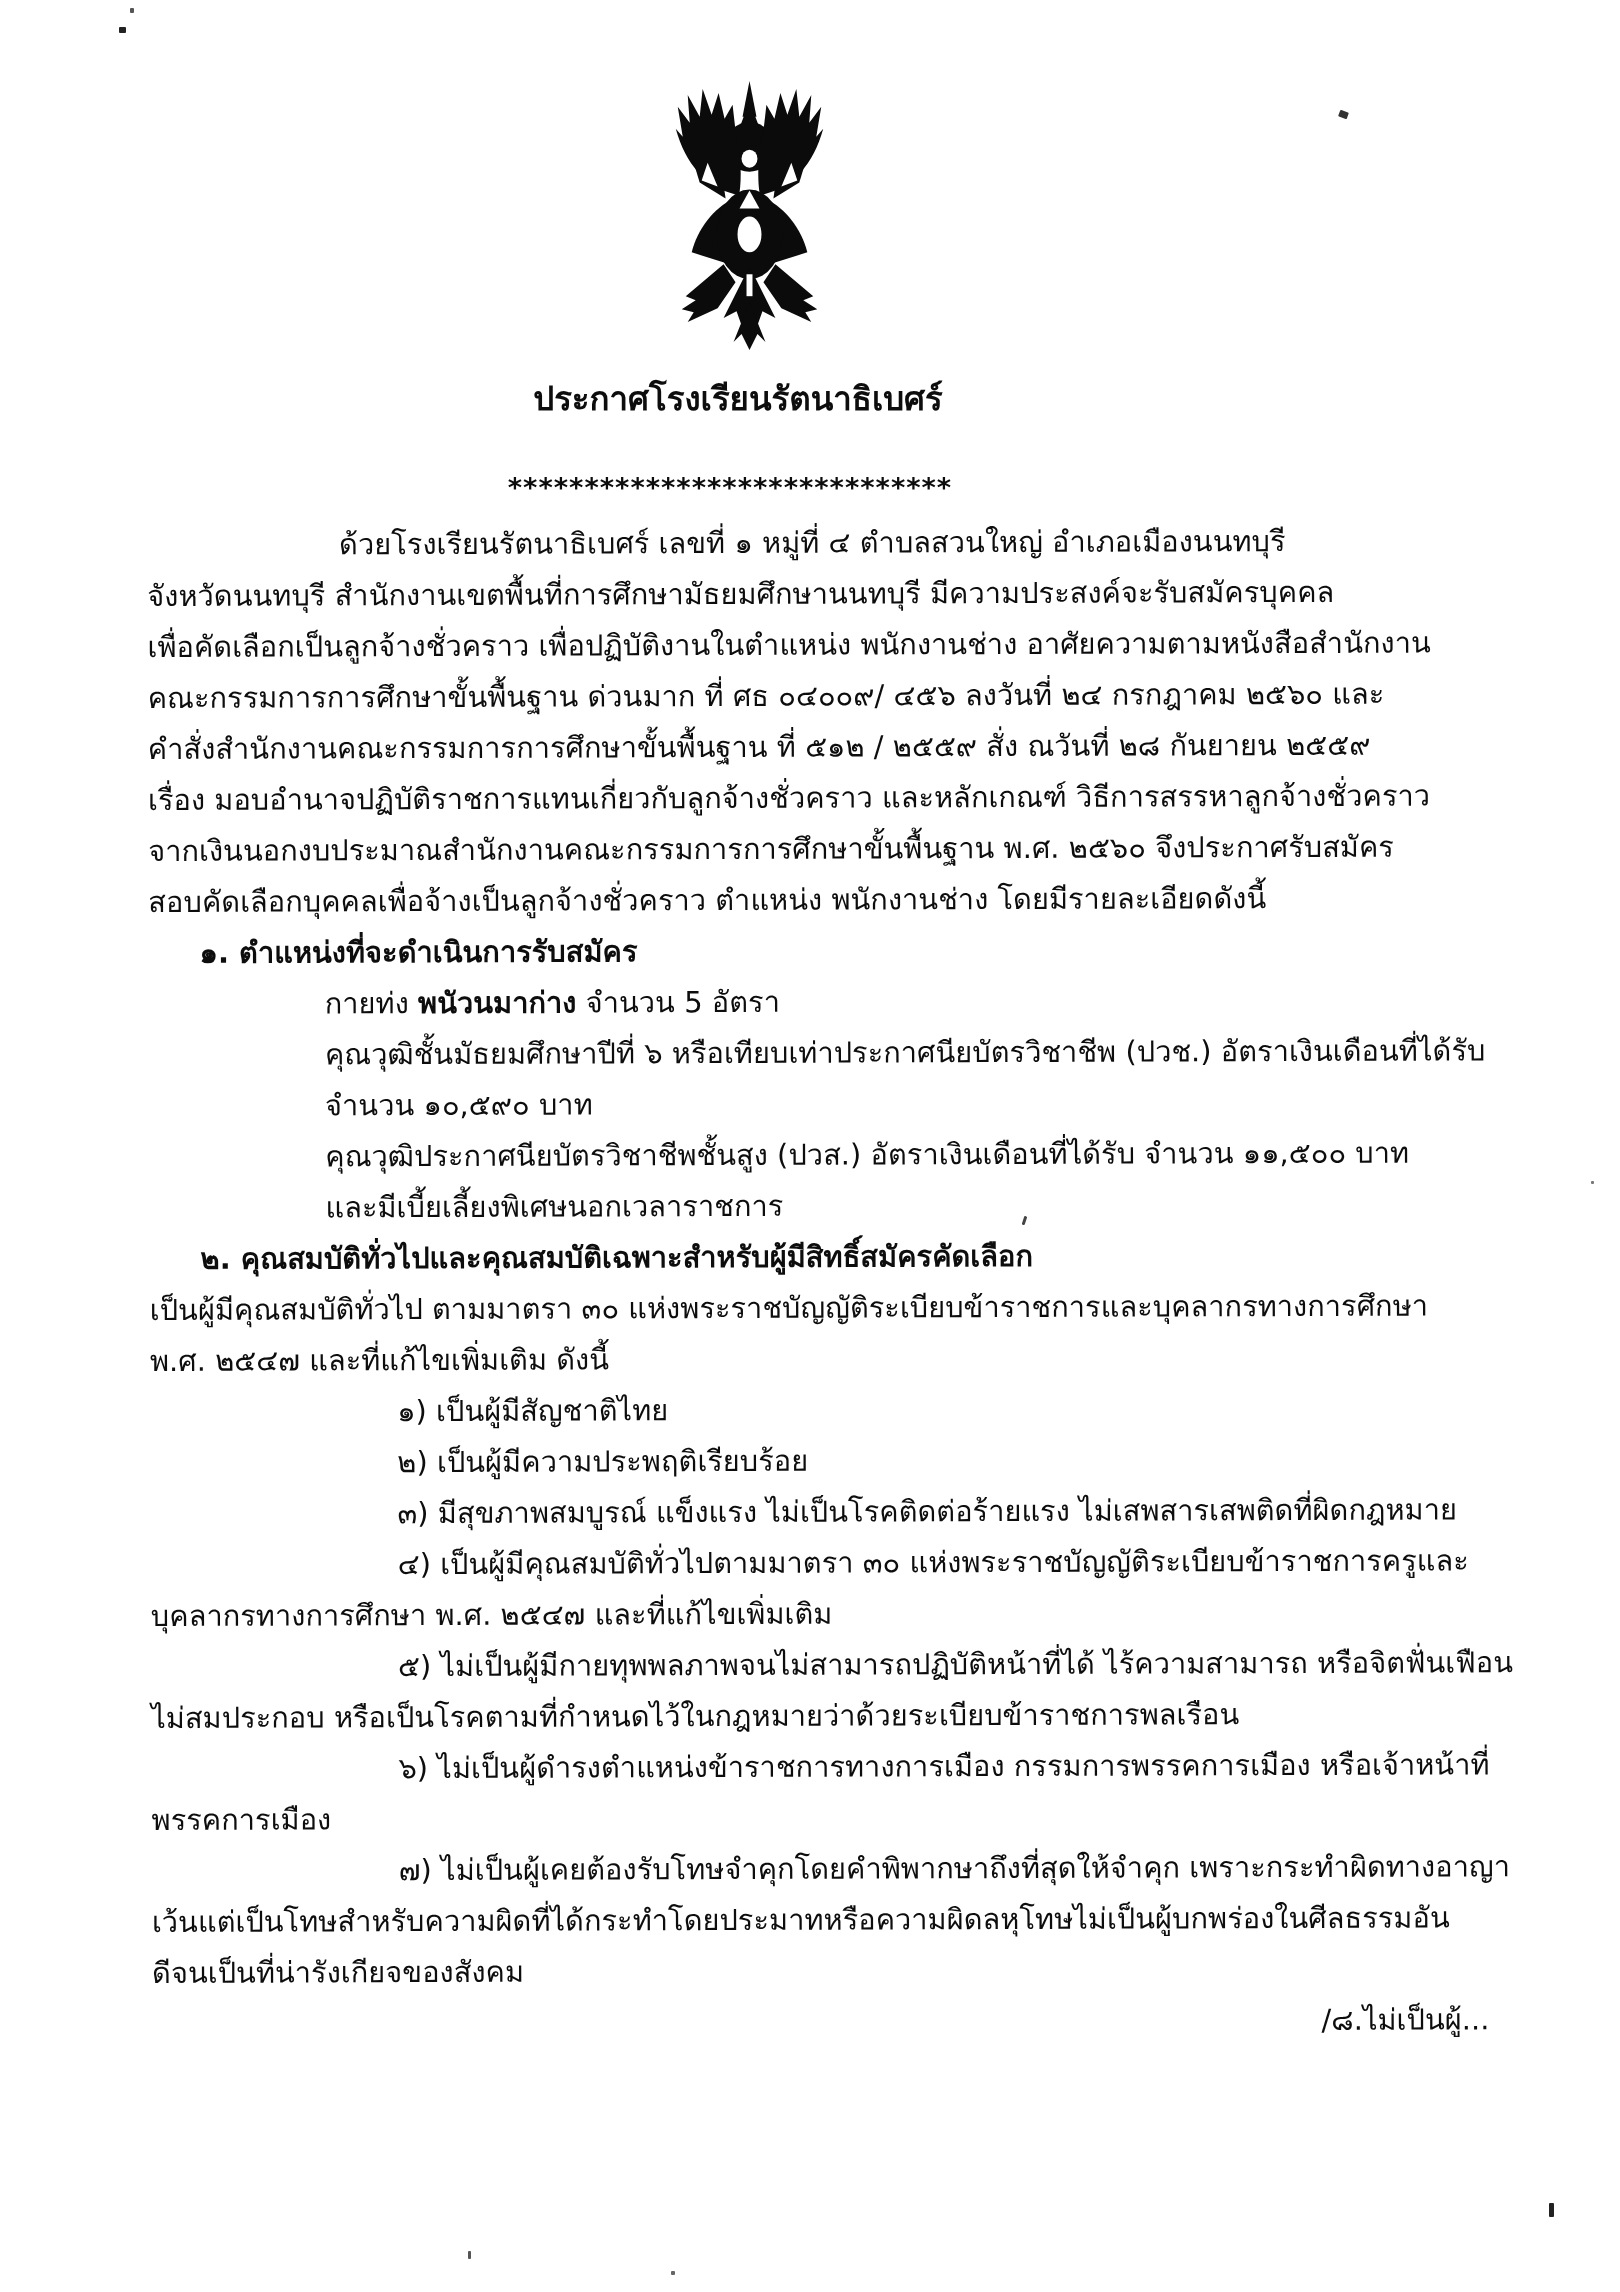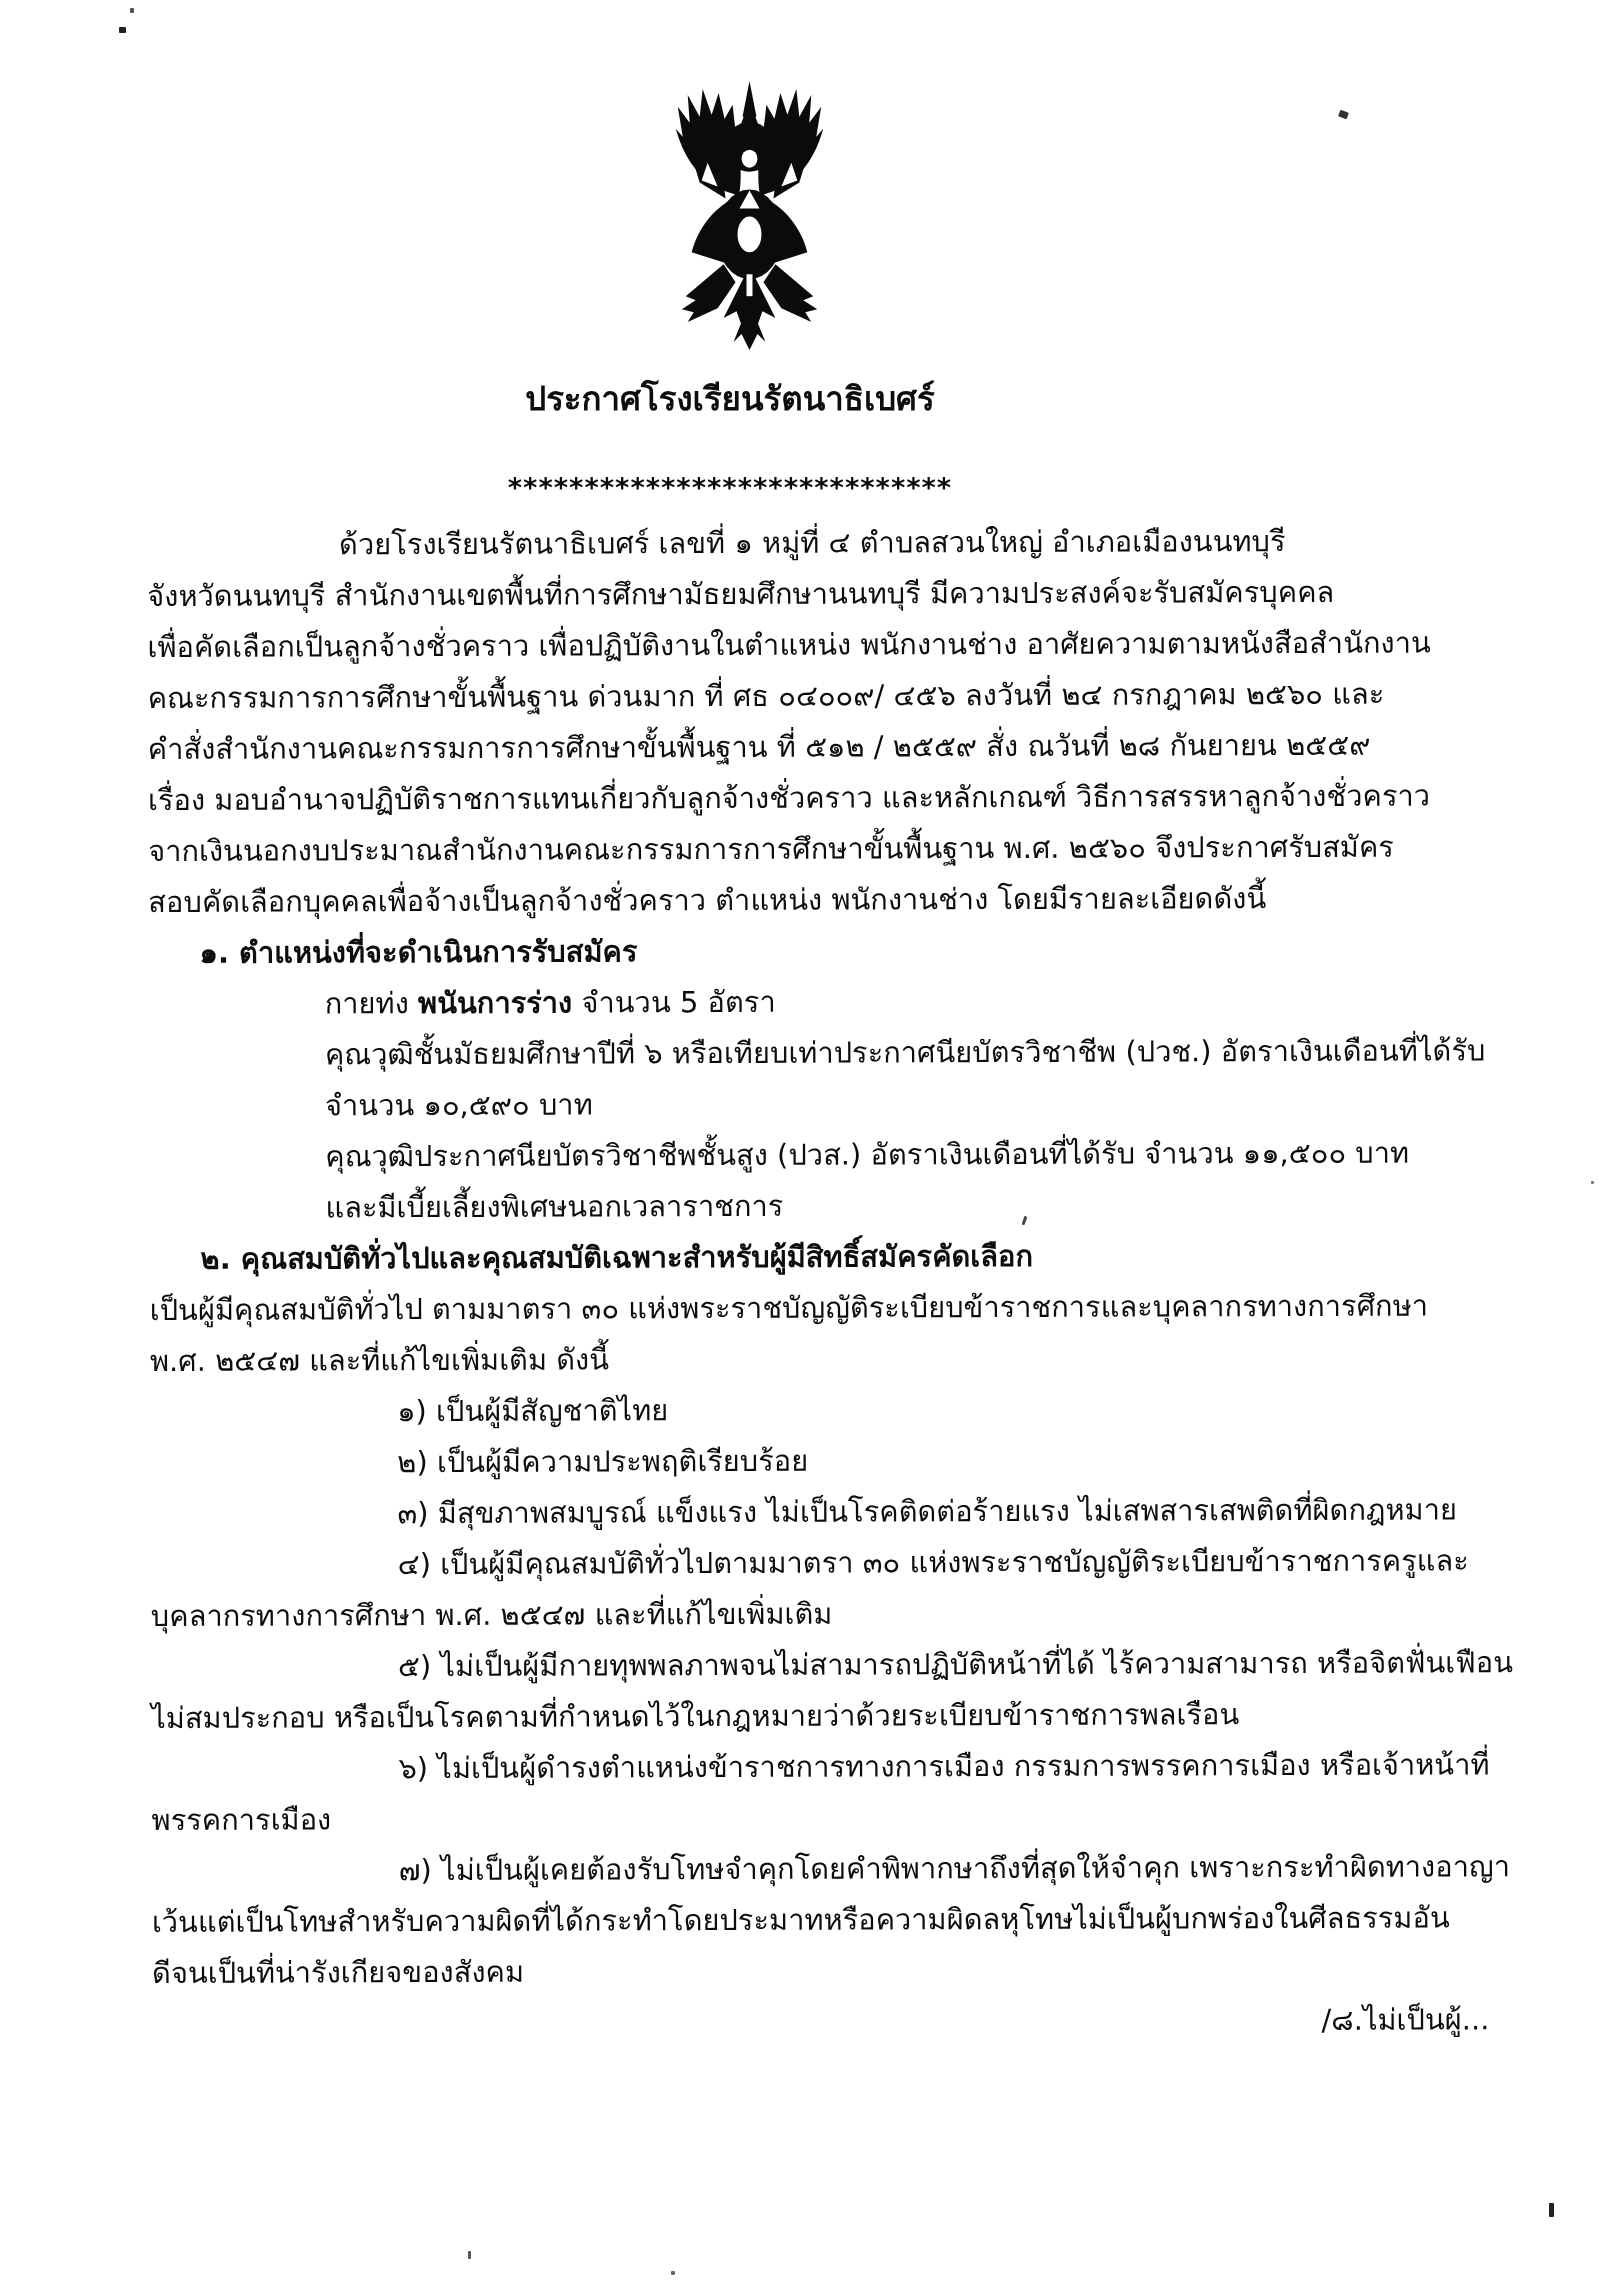--- a/index.html
+++ b/index.html
@@ -6,21 +6,21 @@
   .sheet{
     position:relative;
     width:1620px;height:2293px;
     background:#ffffff;
     overflow:hidden;
     font-family:"DejaVu Sans", sans-serif;
     color:#0d0d0d;
   }
   .emblem{position:absolute;left:629px;top:67px;width:241px;height:284px;}
   .hdr{position:absolute;left:0;width:1460px;text-align:center;font-weight:bold;}
-  .title1{top:372px;font-size:33px;}
+  .title1{top:372px;font-size:33px;margin-left:8px;}
   .title2{top:423px;font-size:33px;}
   .stars{top:472px;font-size:27.4px;font-weight:bold;letter-spacing:1px;}
   .body{
     position:absolute;left:147px;top:520px;width:1343px;
     font-size:29px;line-height:51px;
     transform:rotate(-0.2deg);
     transform-origin:0 0;
   }
   .ln{white-space:nowrap;}
   .indent-first{padding-left:192px;}
@@ -91,21 +91,21 @@
     <div class="ln indent-first">ด้วยโรงเรียนรัตนาธิเบศร์ เลขที่ ๑ หมู่ที่ ๔ ตำบลสวนใหญ่ อำเภอเมืองนนทบุรี</div>
     <div class="ln">จังหวัดนนทบุรี สำนักงานเขตพื้นที่การศึกษามัธยมศึกษานนทบุรี มีความประสงค์จะรับสมัครบุคคล</div>
     <div class="ln">เพื่อคัดเลือกเป็นลูกจ้างชั่วคราว เพื่อปฏิบัติงานในตำแหน่ง พนักงานช่าง อาศัยความตามหนังสือสำนักงาน</div>
     <div class="ln">คณะกรรมการการศึกษาขั้นพื้นฐาน ด่วนมาก ที่ ศธ ๐๔๐๐๙/ ๔๕๖ ลงวันที่ ๒๔ กรกฎาคม ๒๕๖๐ และ</div>
     <div class="ln">คำสั่งสำนักงานคณะกรรมการการศึกษาขั้นพื้นฐาน ที่ ๕๑๒ / ๒๕๕๙ สั่ง ณวันที่ ๒๘ กันยายน ๒๕๕๙</div>
     <div class="ln">เรื่อง มอบอำนาจปฏิบัติราชการแทนเกี่ยวกับลูกจ้างชั่วคราว และหลักเกณฑ์ วิธีการสรรหาลูกจ้างชั่วคราว</div>
     <div class="ln">จากเงินนอกงบประมาณสำนักงานคณะกรรมการการศึกษาขั้นพื้นฐาน พ.ศ. ๒๕๖๐ จึงประกาศรับสมัคร</div>
     <div class="ln">สอบคัดเลือกบุคคลเพื่อจ้างเป็นลูกจ้างชั่วคราว ตำแหน่ง พนักงานช่าง โดยมีรายละเอียดดังนี้</div>
 
     <div class="ln heading">๑. ตำแหน่งที่จะดำเนินการรับสมัคร</div>
-    <div class="ln sub"><span>กายท่ง </span><span class="bold">พนันการร่าง</span><span> จำนวน 5 อัตรา</span></div>
+    <div class="ln sub"><span>กายท่ง </span><span class="bold">พนัวนมาก่าง</span><span> จำนวน 5 อัตรา</span></div>
     <div class="ln sub">คุณวุฒิชั้นมัธยมศึกษาปีที่ ๖ หรือเทียบเท่าประกาศนียบัตรวิชาชีพ (ปวช.) อัตราเงินเดือนที่ได้รับ</div>
     <div class="ln sub">จำนวน ๑๐,๕๙๐ บาท</div>
     <div class="ln sub">คุณวุฒิประกาศนียบัตรวิชาชีพชั้นสูง (ปวส.) อัตราเงินเดือนที่ได้รับ จำนวน ๑๑,๕๐๐ บาท</div>
     <div class="ln sub">และมีเบี้ยเลี้ยงพิเศษนอกเวลาราชการ</div>
 
     <div class="ln heading">๒. คุณสมบัติทั่วไปและคุณสมบัติเฉพาะสำหรับผู้มีสิทธิ์สมัครคัดเลือก</div>
     <div class="ln">เป็นผู้มีคุณสมบัติทั่วไป ตามมาตรา ๓๐ แห่งพระราชบัญญัติระเบียบข้าราชการและบุคลากรทางการศึกษา</div>
     <div class="ln">พ.ศ. ๒๕๔๗ และที่แก้ไขเพิ่มเติม ดังนี้</div>
     <div class="ln item">๑) เป็นผู้มีสัญชาติไทย</div>
     <div class="ln item">๒) เป็นผู้มีความประพฤติเรียบร้อย</div>

